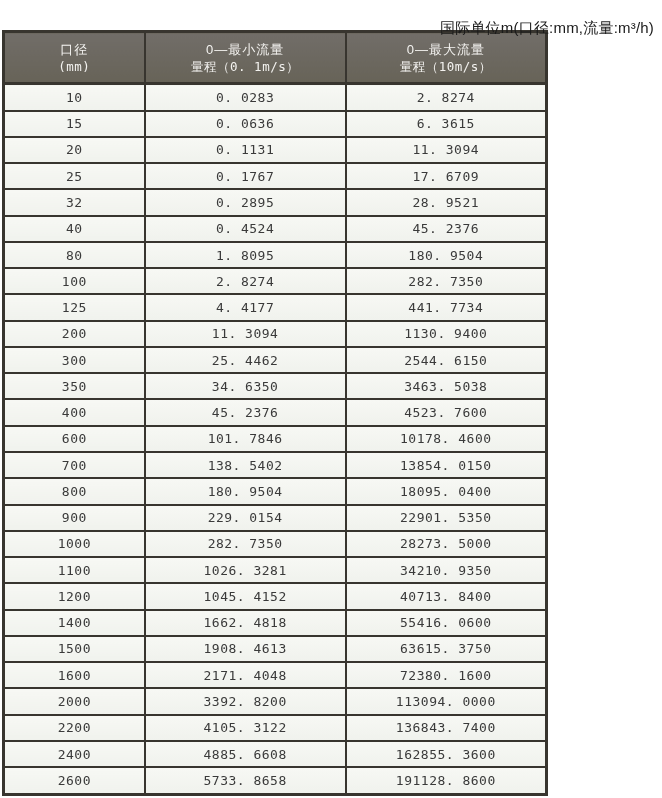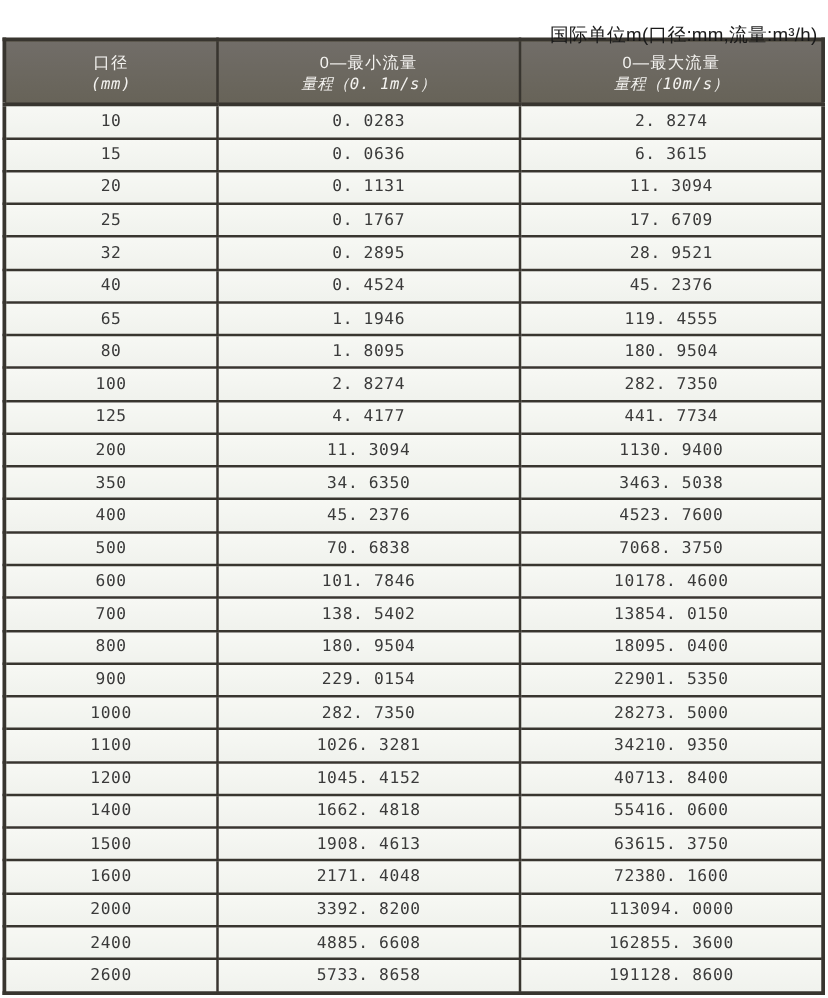--- a/index.html
+++ b/index.html
@@ -27,21 +27,21 @@
     justify-content:flex-end;
     padding:0 8px 2px 0;
   }
   .title-bar .title{
     font-size:15px;
     color:var(--title_text);
     letter-spacing:0.2px;
     margin-top:28px;
   }
   table.flow-table{
-    width:658px;
+    width:546px;
     height:766px;
     margin:0 2px;
     border-collapse:collapse;
     table-layout:fixed;
     border:3px solid var(--border);
   }
   col.c-diameter{width:26%;}
   col.c-min{width:37%;}
   col.c-max{width:37%;}
   thead th{
@@ -55,21 +55,20 @@
     text-align:center;
     vertical-align:middle;
     border:2px solid var(--border);
     border-bottom-width:3px;
     letter-spacing:1px;
   }
   thead th .h-line2{
     font-family:"DejaVu Sans Mono","Liberation Mono", monospace, sans-serif;
     font-size:12.5px;
     letter-spacing:0.5px;
-    font-style:italic;
   }
   tbody td{
     background:linear-gradient(var(--row_bg_light), var(--row_bg));
     background-color:var(--row_bg);
     color:var(--cell_text);
     font-family:"DejaVu Sans Mono","Liberation Mono", monospace, sans-serif;
     font-size:13px;
     text-align:center;
     vertical-align:middle;
     border:2px solid var(--border);
@@ -134,60 +133,55 @@
           <td>32</td>
           <td>0. 2895</td>
           <td>28. 9521</td>
         </tr>
         <tr>
           <td>40</td>
           <td>0. 4524</td>
           <td>45. 2376</td>
         </tr>
         <tr>
-          <td>65</td>
-          <td>1. 1946</td>
-          <td>119. 4555</td>
-        </tr>
-        <tr>
           <td>80</td>
           <td>1. 8095</td>
           <td>180. 9504</td>
         </tr>
         <tr>
           <td>100</td>
           <td>2. 8274</td>
           <td>282. 7350</td>
         </tr>
         <tr>
           <td>125</td>
           <td>4. 4177</td>
           <td>441. 7734</td>
         </tr>
         <tr>
           <td>200</td>
           <td>11. 3094</td>
           <td>1130. 9400</td>
         </tr>
         <tr>
+          <td>300</td>
+          <td>25. 4462</td>
+          <td>2544. 6150</td>
+        </tr>
+        <tr>
           <td>350</td>
           <td>34. 6350</td>
           <td>3463. 5038</td>
         </tr>
         <tr>
           <td>400</td>
           <td>45. 2376</td>
           <td>4523. 7600</td>
         </tr>
         <tr>
-          <td>500</td>
-          <td>70. 6838</td>
-          <td>7068. 3750</td>
-        </tr>
-        <tr>
           <td>600</td>
           <td>101. 7846</td>
           <td>10178. 4600</td>
         </tr>
         <tr>
           <td>700</td>
           <td>138. 5402</td>
           <td>13854. 0150</td>
         </tr>
         <tr>
@@ -227,20 +221,25 @@
         </tr>
         <tr>
           <td>1600</td>
           <td>2171. 4048</td>
           <td>72380. 1600</td>
         </tr>
         <tr>
           <td>2000</td>
           <td>3392. 8200</td>
           <td>113094. 0000</td>
+        </tr>
+        <tr>
+          <td>2200</td>
+          <td>4105. 3122</td>
+          <td>136843. 7400</td>
         </tr>
         <tr>
           <td>2400</td>
           <td>4885. 6608</td>
           <td>162855. 3600</td>
         </tr>
         <tr>
           <td>2600</td>
           <td>5733. 8658</td>
           <td>191128. 8600</td>

